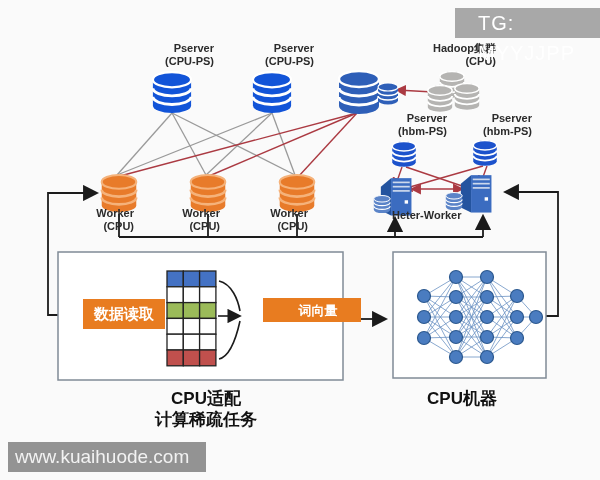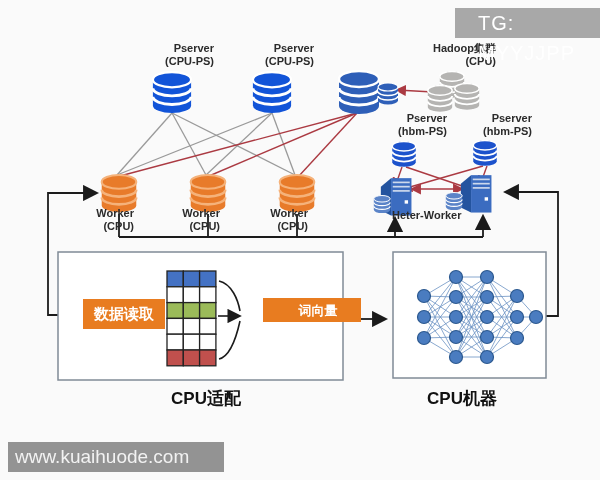--- a/index.html
+++ b/index.html
@@ -18,21 +18,21 @@
     display:flex;flex-direction:column;justify-content:center;text-align:center;margin-left:17px;
   }
   #box-data-read{left:66px;top:299px;width:82px;height:30px;font-size:15px;}
   #box-embed{left:246px;top:298px;width:86px;height:24px;font-size:13px;line-height:17px;padding-left:12px;}
   #badge{
     position:absolute;left:455px;top:8px;width:145px;height:30px;background:#a8a8a8;
     color:#fff;font-size:20px;line-height:30px;padding-left:23px;box-sizing:border-box;
     letter-spacing:1px;font-weight:400;
   }
   #watermark{
-    position:absolute;left:8px;top:442px;width:216px;height:30px;
+    position:absolute;left:8px;top:442px;width:198px;height:30px;
     background:rgba(125,125,125,.82);color:#f2f2f2;font-size:19px;line-height:30px;
     padding-left:7px;box-sizing:border-box;font-weight:400;
   }
   .caption{
     position:absolute;width:180px;text-align:center;font-size:17px;line-height:21px;
     font-weight:700;color:#111;
   }
   #caption-cpu{left:116px;top:388px;}
   #caption-gpu{left:372px;top:388px;}
 </style>
@@ -272,20 +272,21 @@
 
   <div class="obox" id="box-data-read">
     <div>数据读取</div>
   </div>
   <div class="obox" id="box-embed">
     <div>词向量</div>
   </div>
 
   <div class="caption" id="caption-cpu">
     <div>CPU适配</div>
+    <div>计算稀疏任务</div>
   </div>
   <div class="caption" id="caption-gpu">
     <div>CPU机器</div>
   </div>
 
   <div id="badge">
     <span>TG: MYYJJPP</span>
   </div>
   <div id="watermark">
     <span>www.kuaihuode.com</span>

